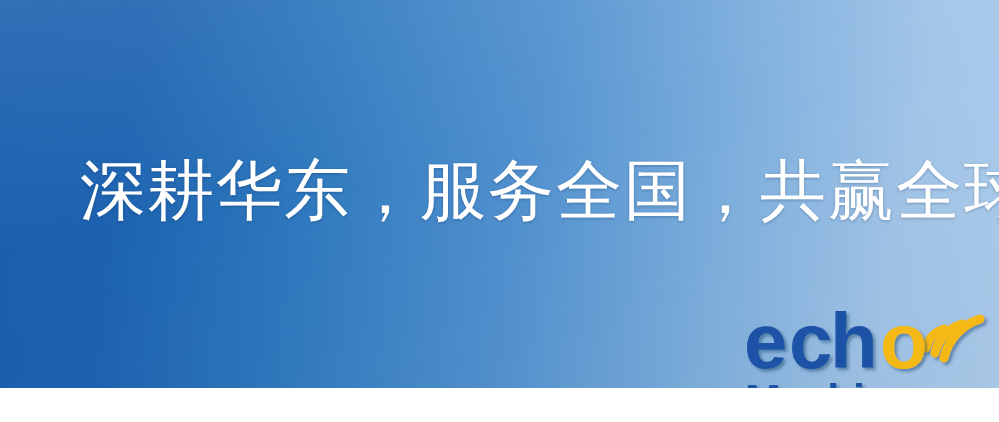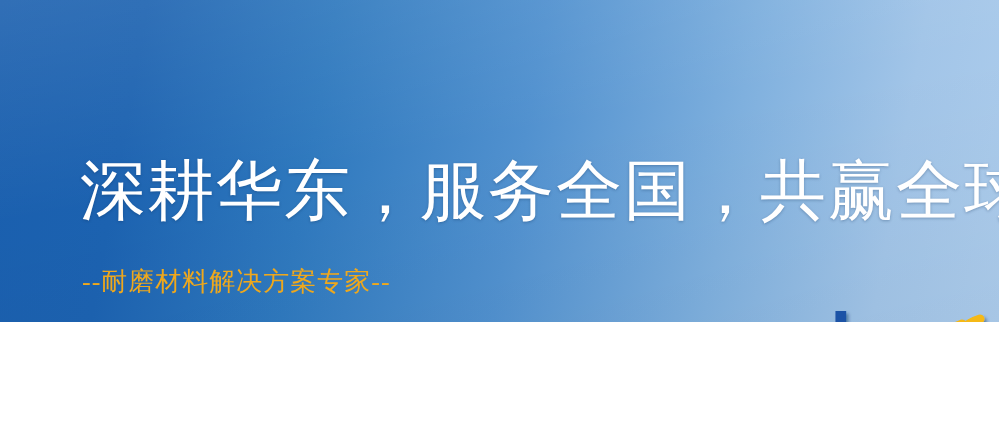--- a/index.html
+++ b/index.html
@@ -3,21 +3,21 @@
 <meta charset="utf-8">
 <style>
   html, body {
     margin: 0;
     padding: 0;
     background: #ffffff;
   }
   .banner {
     position: relative;
     width: 999px;
-    height: 322px;
+    height: 388px;
     overflow: hidden;
     background: linear-gradient(100deg,
         #1a5fae 0%,
         #1c62b0 14%,
         #2f79be 32%,
         #5191cf 52%,
         #7fb0de 72%,
         #a2c5e8 88%,
         #acccec 100%);
     font-family: "Liberation Sans", sans-serif;
@@ -78,21 +78,20 @@
     font-weight: bold;
   }
 </style>
 </head>
 <body>
 
 <div class="banner">
 
   <div class="headline">深耕华东，服务全国，共赢全球</div>
 
-  <div class="subtitle">--耐磨材料解决方案专家--</div>
 
   <div class="logo">
     <svg viewBox="0 0 255 126" xmlns="http://www.w3.org/2000/svg" aria-hidden="true">
       <defs>
         <filter id="logoShadow" x="-20%" y="-20%" width="150%" height="150%">
           <feDropShadow dx="2.5" dy="2.5" stdDeviation="1.6" flood-color="#0d2d55" flood-opacity="0.42"></feDropShadow>
         </filter>
       </defs>
 
       <g filter="url(#logoShadow)">

